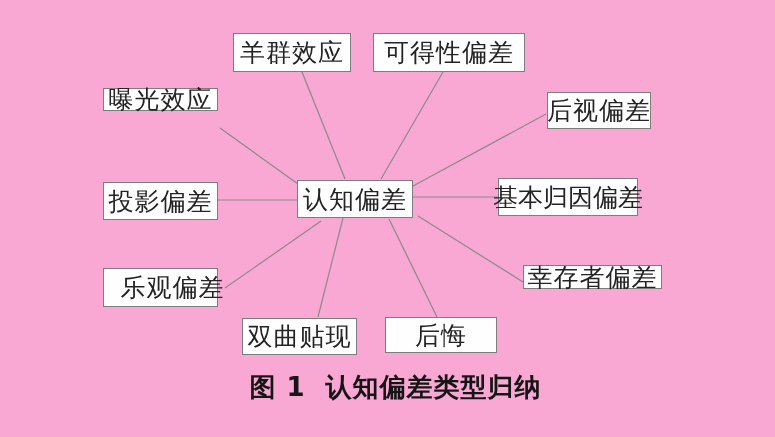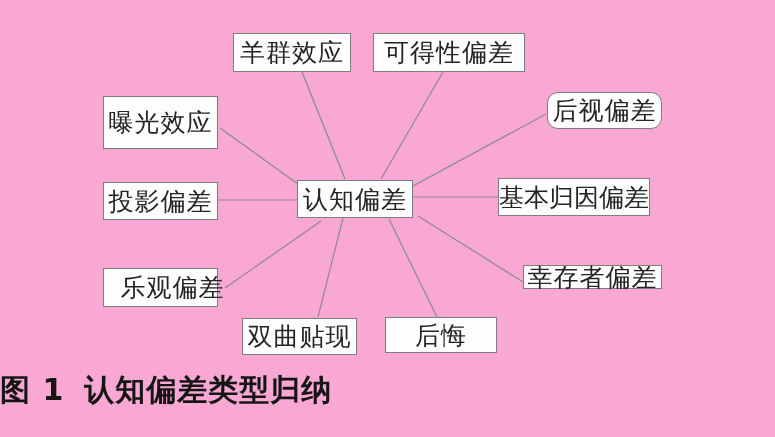--- a/index.html
+++ b/index.html
@@ -36,41 +36,42 @@
     display: flex;
     align-items: center;
     justify-content: center;
     font-size: 25px;
     letter-spacing: 1px;
     white-space: nowrap;
     z-index: 2;
   }
   #n-herd         { left: 233px; top:  33px; width: 118px; height: 39px; }
   #n-availability { left: 373px; top:  33px; width: 152px; height: 39px; }
-  #n-exposure     { left: 103px; top:  96px; width: 115px; height: 53px; }
-  #n-hindsight    { left: 547px; top:  92px; width: 115px; height: 37px; border-radius: 11px; }
+  #n-exposure     { left: 103px; top:  88px; width: 115px; height: 23px; }
+  #n-hindsight    { left: 547px; top:  92px; width: 104px; height: 37px; }
   #n-projection   { left: 103px; top: 182px; width: 115px; height: 38px; }
   #n-center       { left: 297px; top: 180px; width: 116px; height: 38px; }
-  #n-attribution  { left: 498px; top: 178px; width: 152px; height: 38px; letter-spacing: 0; }
+  #n-attribution  { left: 498px; top: 178px; width: 140px; height: 38px; letter-spacing: 0; }
   #n-optimism     { left: 103px; top: 268px; width: 115px; height: 39px; padding-left: 24px; }
   #n-survivorship { left: 523px; top: 265px; width: 139px; height: 24px; }
   #n-hyperbolic   { left: 242px; top: 318px; width: 115px; height: 37px; }
   #n-regret       { left: 385px; top: 317px; width: 112px; height: 36px; }
   .caption {
     position: absolute;
     left: 0;
     right: 0;
     top: 370px;
-    text-align: left;
+    text-align: center;
     font-family: "DejaVu Sans", "Liberation Sans", sans-serif;
     font-weight: bold;
-    font-size: 30px;
+    font-size: 26px;
     color: #151515;
     letter-spacing: 1px;
     z-index: 2;
+    padding-left: 16px;
   }
   .caption .cap-number {
     margin-right: 20px;
   }
 </style>
 </head>
 <body>
 
 <div class="stage">
 

